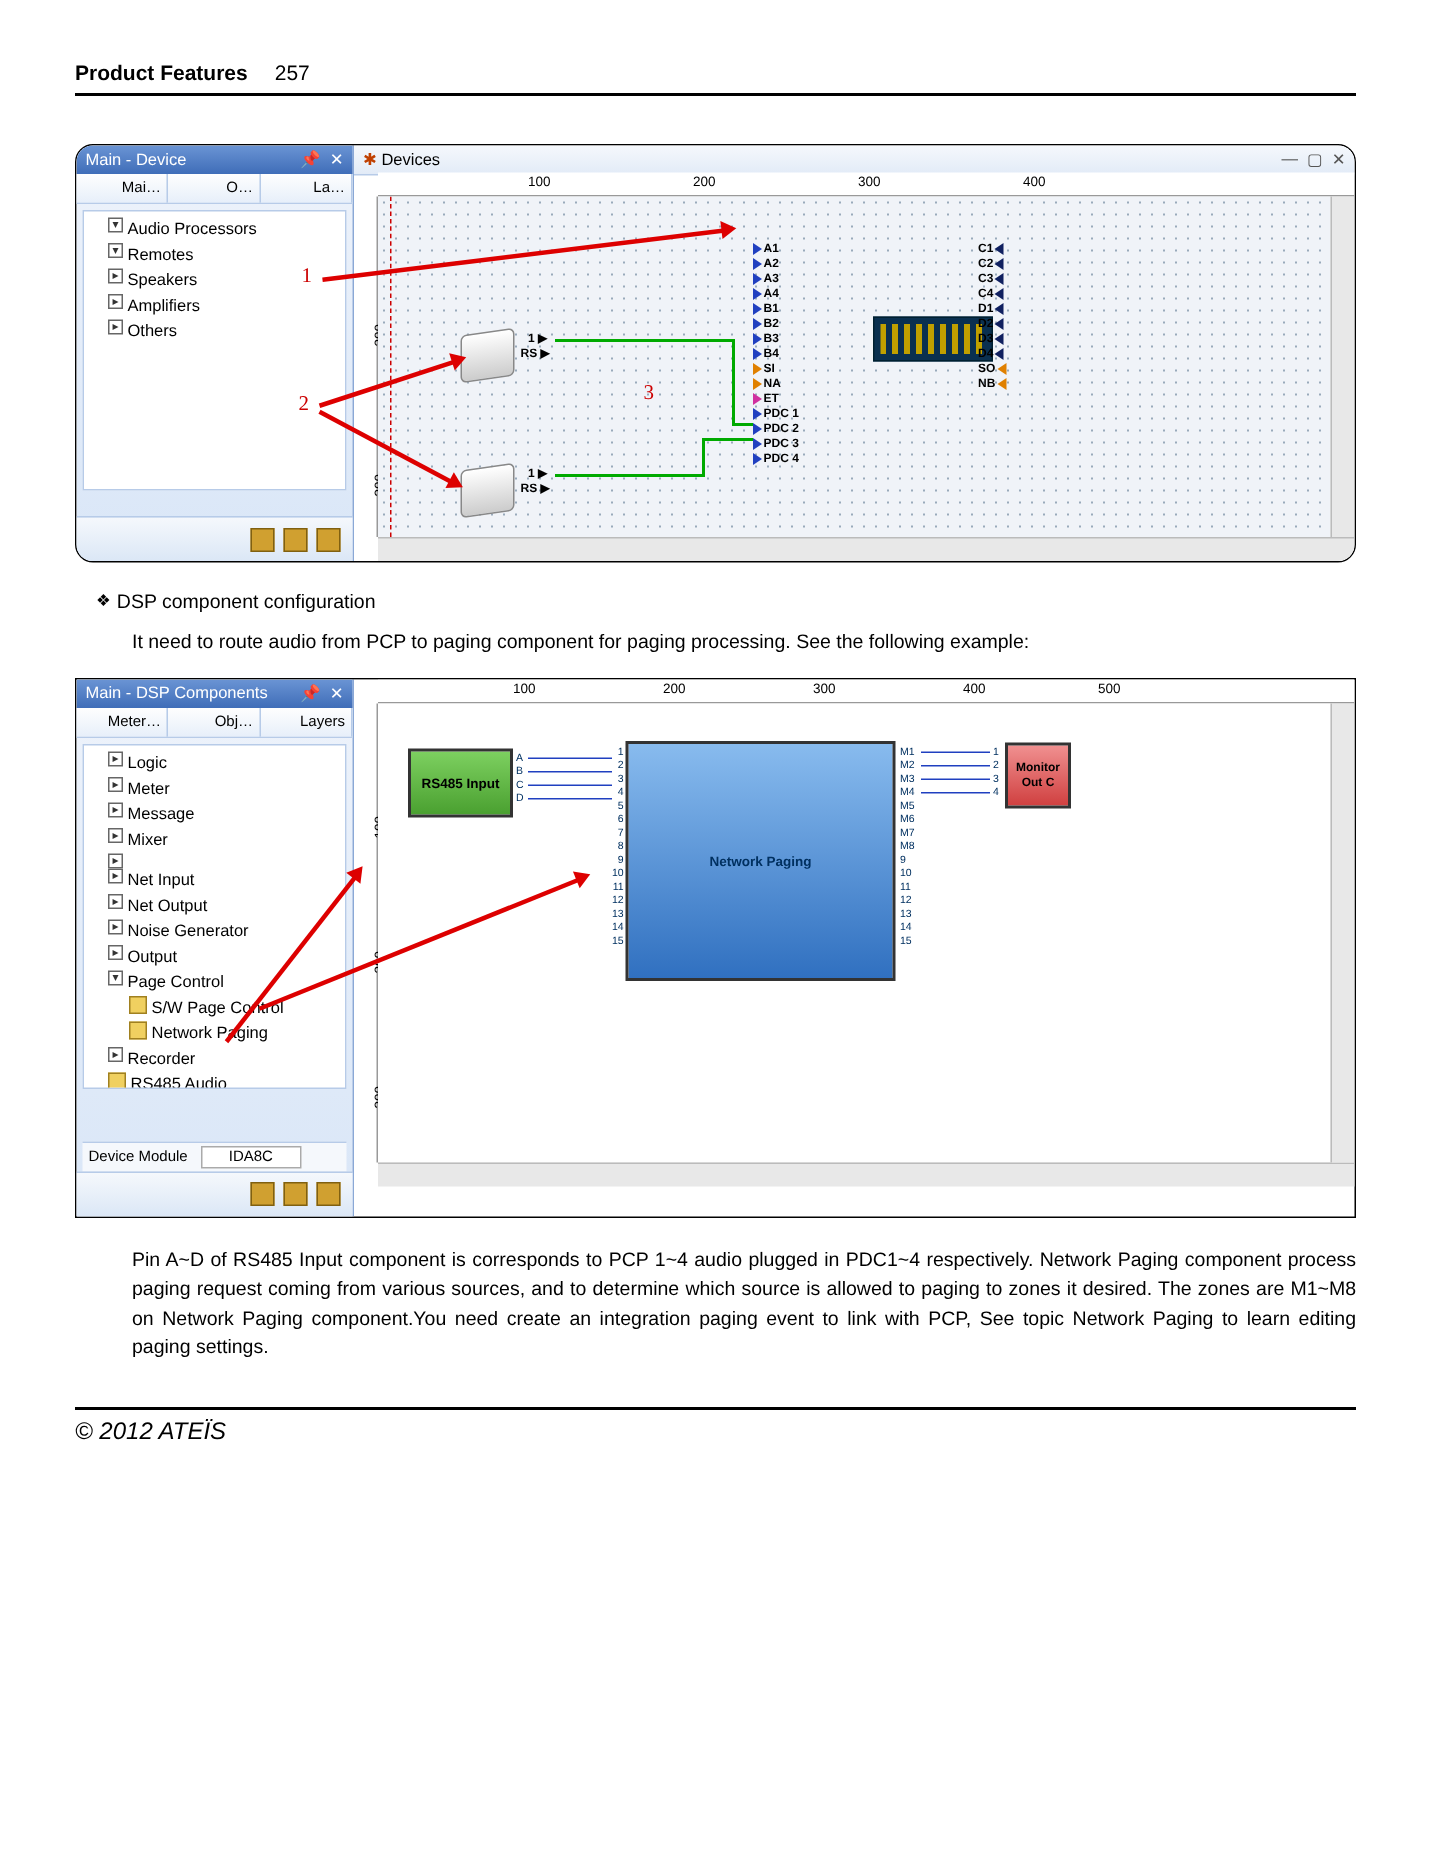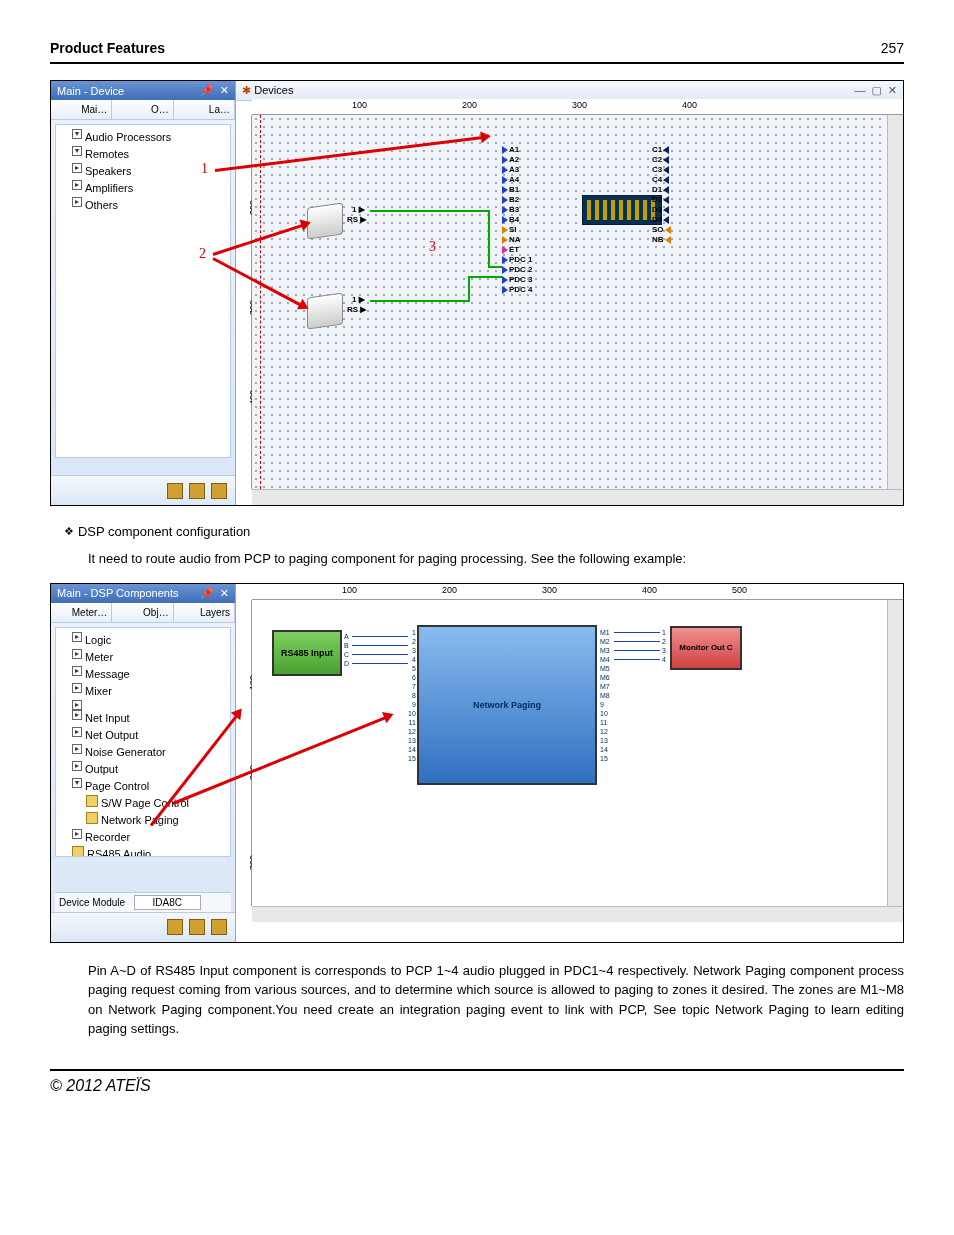--- a/index.html
+++ b/index.html
@@ -1,21 +1,21 @@
 <!DOCTYPE html>
 <html><head>
 <meta charset="utf-8">
 <style>
   * { box-sizing: border-box; margin: 0; padding: 0; }
   body { font-family: Arial, sans-serif; font-size: 12px; background: #fff; width: 954px; margin: 0 auto; padding: 40px 50px; color: #000; }
-  .page-header { display: flex; justify-content: space-between; align-items: center; gap: 18px; border-bottom: 2px solid #000; padding-bottom: 6px; margin-bottom: 16px; }
+  .page-header { display: flex; justify-content: flex-start; align-items: center; gap: 18px; border-bottom: 2px solid #000; padding-bottom: 6px; margin-bottom: 32px; }
   .page-header .title { font-weight: bold; font-size: 14px; }
   .page-header .num { font-size: 14px; }
   .screenshot { border: 1px solid #000; margin: 0 0 18px 0; background: #fff; }
-  .screenshot-1 { height: 426px; position: relative; overflow: hidden; }
+  .screenshot-1 { height: 279px; position: relative; overflow: hidden; border-radius: 12px; }
   .screenshot-2 { height: 360px; position: relative; overflow: hidden; }
   
   .sidebar { position: absolute; left: 0; top: 0; bottom: 0; width: 185px; background: linear-gradient(#eef3fb,#d9e6f7); border-right: 1px solid #8aa8d6; }
   .sidebar-title { background: linear-gradient(#6a94d4,#3f6db8); color: #fff; font-size: 11px; padding: 3px 6px; display: flex; justify-content: space-between; align-items: center; }
   .sidebar-title .icons { display: flex; gap: 6px; }
   .sidebar-tabs { display: flex; background: #e7effa; border-bottom: 1px solid #b7cbe8; }
   .sidebar-tab { flex: 1; font-size: 10px; padding: 4px 4px; border-right: 1px solid #b7cbe8; background: linear-gradient(#fefefe,#e7effa); text-align: right; white-space: nowrap; overflow: hidden; }
   .tree { background: #fff; margin: 4px; border: 1px solid #b7cbe8; height: calc(100% - 90px); overflow: hidden; padding: 4px 2px; }
   .tree ul { list-style: none; padding-left: 14px; }
   .tree li { font-size: 11px; line-height: 17px; white-space: nowrap; display: flex; align-items: flex-start; gap: 3px; }
@@ -49,21 +49,21 @@
   .arrow::after { content: ''; position: absolute; right: -8px; top: -5px; width: 0; height: 0; border-left: 10px solid #d00; border-top: 6px solid transparent; border-bottom: 6px solid transparent; }
   .red-num { position: absolute; color: #c00; font-size: 14px; font-weight: normal; font-family: 'Times New Roman', serif; }
   .wire { position: absolute; background: #0a0; }
   .device-img { width: 36px; height: 32px; background: linear-gradient(#fff,#ccc); border: 1px solid #888; border-radius: 4px; transform: skewY(-8deg); }
   .chip { position: absolute; width: 80px; height: 30px; background: #0a3050; border: 1px solid #002030; }
   .chip::before { content: ''; position: absolute; inset: 4px; background: repeating-linear-gradient(90deg,#c0a000 0 4px,#0a3050 4px 8px); }
   
   .dsp-block { position: absolute; border: 2px solid #333; font-size: 9px; font-weight: bold; text-align: center; display: flex; align-items: center; justify-content: center; }
   .dsp-green { background: linear-gradient(#7dd060,#4aa030); width: 70px; height: 46px; }
   .dsp-blue { background: linear-gradient(#88bbee,#3070c0); width: 180px; height: 160px; color: #003060; }
-  .dsp-red { background: linear-gradient(#f09090,#d04040); width: 72px; height: 44px; justify-content: center; }
+  .dsp-red { background: linear-gradient(#f09090,#d04040); width: 44px; height: 44px; justify-content: center; }
   .pin-col { position: absolute; font-size: 7px; line-height: 9px; color: #003060; }
   .dsp-status { position: absolute; bottom: 0; left: 185px; right: 0; height: 20px; background: #eef3fb; border-top: 1px solid #b7cbe8; font-size: 10px; display: flex; align-items: center; gap: 20px; padding: 0 10px; }
   .dsp-status .bar { width: 80px; height: 10px; border: 1px solid #888; background: linear-gradient(90deg,#0a0 30%,#fff 30%); }
   
   .section-head { font-size: 13px; margin: 18px 0 10px 14px; display: flex; align-items: center; gap: 4px; }
   .section-head::before { content: '❖'; font-size: 11px; }
   .body-text { font-size: 13px; line-height: 1.5; margin: 0 0 14px 38px; text-align: justify; }
   .footer { border-top: 2px solid #000; margin-top: 30px; padding-top: 6px; font-style: italic; font-size: 16px; }
 </style>
 </head>

